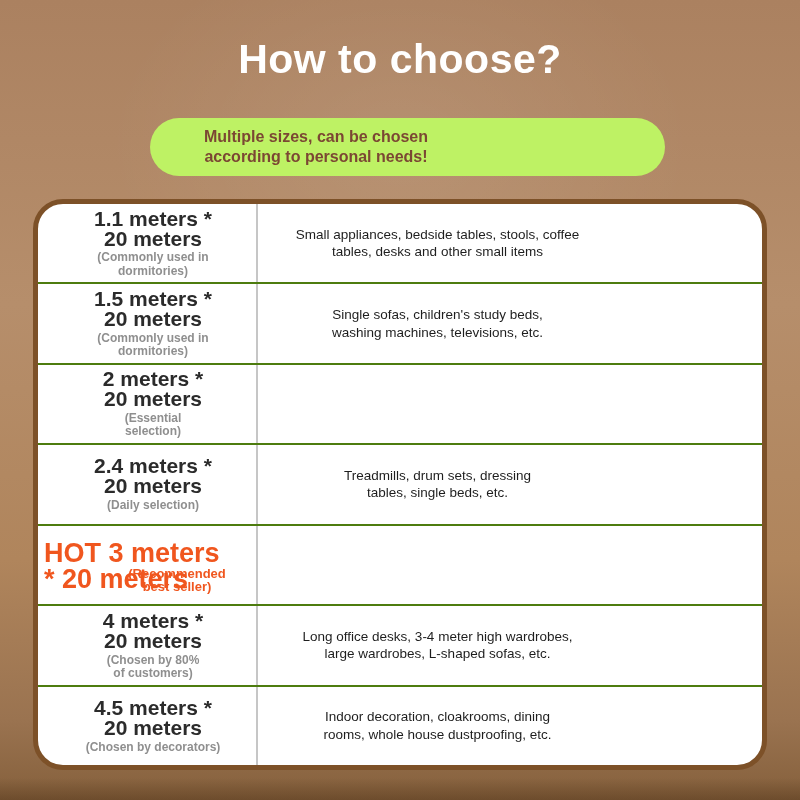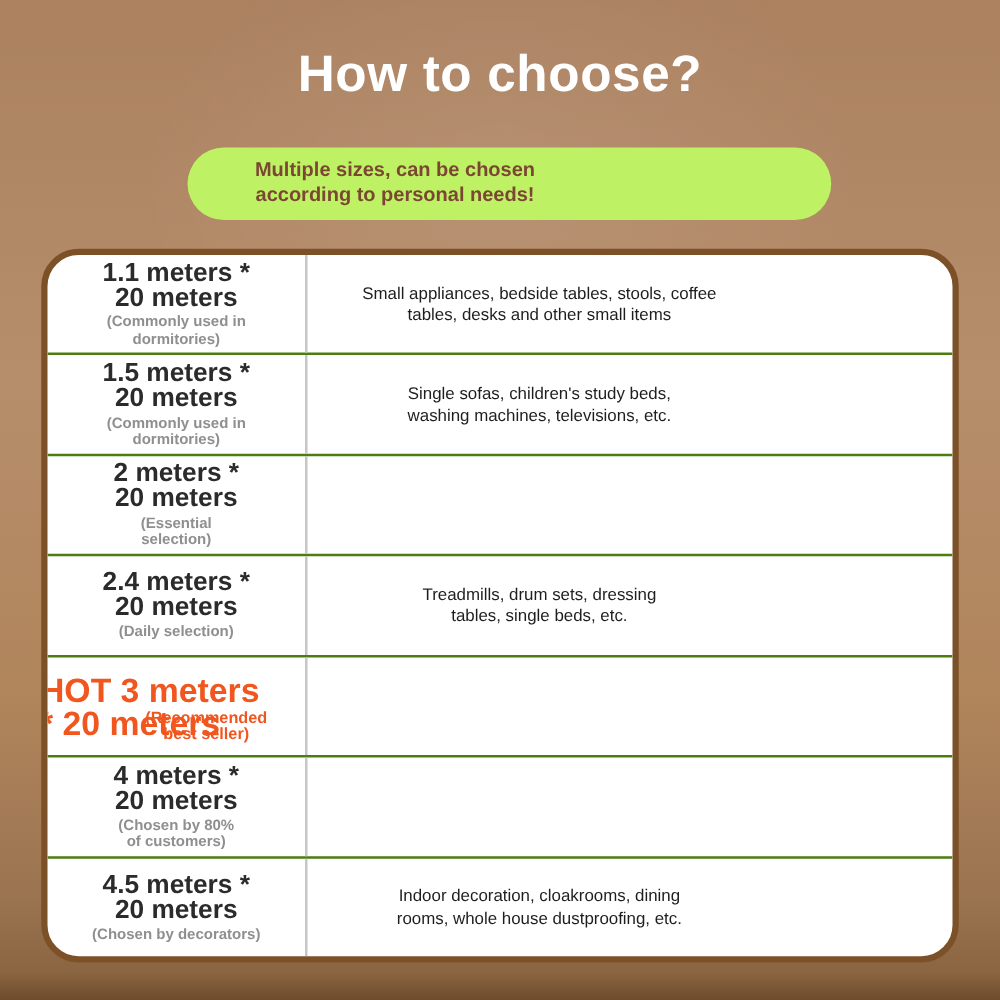--- a/index.html
+++ b/index.html
@@ -37,21 +37,21 @@
   .size-card {
     position: absolute; left: 33px; top: 199px;
     width: 734px; height: 571px;
     box-sizing: border-box;
     background: #ffffff;
     border: 5px solid #7d5128;
     border-radius: 30px;
     overflow: hidden;
     display: flex; flex-direction: column;
   }
-  .row { flex: 1; display: flex; min-height: 0; }
+  .row { flex: 1; display: flex; min-height: 0; padding-left: 12px; }
   .row + .row { border-top: 2px solid #4d7c0f; }
 
   .cell-size {
     width: 206px; flex: 0 0 206px;
     border-right: 2px solid #c6c6c6;
     display: flex; flex-direction: column;
     align-items: center; justify-content: center;
     position: relative;
   }
   .size-label {
@@ -166,20 +166,24 @@
     </div>
   </div>
 
   <div class="row">
     <div class="cell-size">
       <div class="size-label">4 meters *
 20 meters</div>
       <div class="size-note">(Chosen by 80%
 of customers)</div>
     </div>
+    <div class="cell-desc">
+      <div class="desc-text">Long office desks, 3-4 meter high wardrobes,
+large wardrobes, L-shaped sofas, etc.</div>
+    </div>
   </div>
 
   <div class="row">
     <div class="cell-size">
       <div class="size-label">4.5 meters *
 20 meters</div>
       <div class="size-note">(Chosen by decorators)</div>
     </div>
     <div class="cell-desc">
       <div class="desc-text">Indoor decoration, cloakrooms, dining

